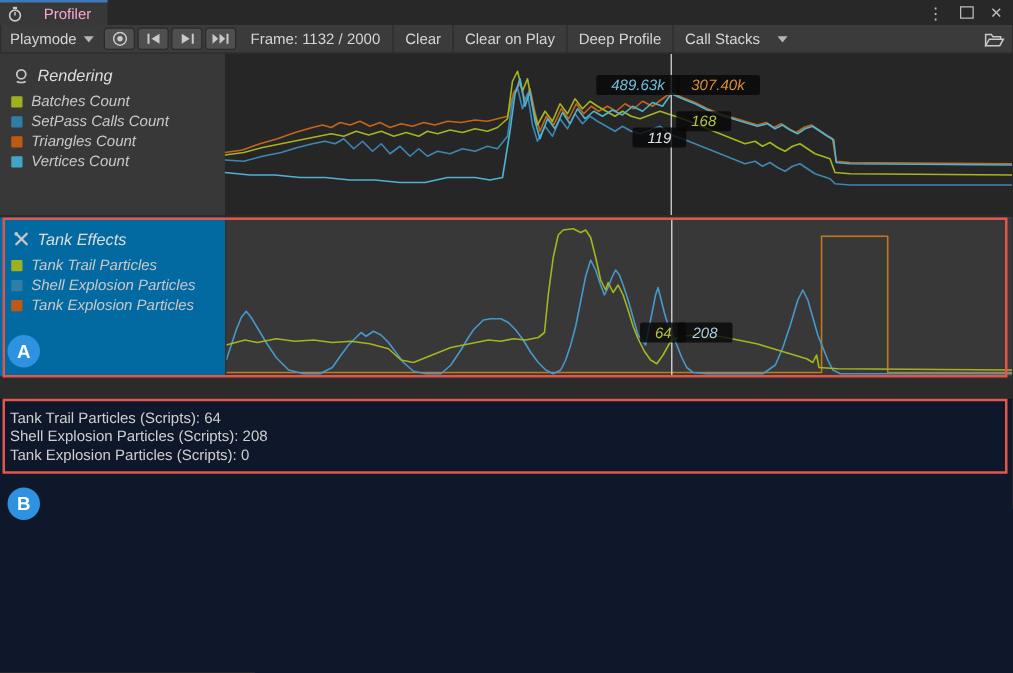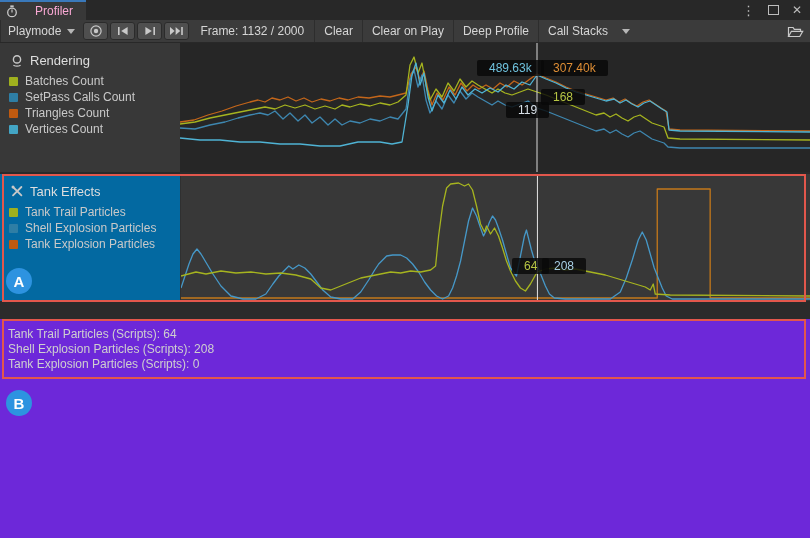--- a/index.html
+++ b/index.html
@@ -20,36 +20,36 @@
   .tb-dd .lbl{margin-right:6px;}
   .caret{width:0;height:0;border-left:4px solid transparent;border-right:4px solid transparent;border-top:5px solid #b6b6b6;display:inline-block;}
   .tb-sep{width:1px;height:100%;background:#2d2d2d;flex:0 0 1px;}
   .tb-btn{height:18px;min-width:25px;background:#4f4f4f;border:1px solid #2b2b2b;border-radius:3px;
     display:flex;align-items:center;justify-content:center;margin:0 1px;box-sizing:border-box;}
   .tb-text{padding:0 10px;}
   .tb-flat{height:100%;display:flex;align-items:center;padding:0 9px;text-align:center;}
   .pm-dd{width:178px;}
   .pm-dd .lbl{flex:1;}
   
-  .module{position:absolute;left:0;width:810px;}
+  .module{position:absolute;left:0;width:810px;font-style:italic;}
   .m-render{top:43px;height:129px;background:#383838;}
   .m-gap{position:absolute;top:172px;left:0;right:0;height:2px;background:#2a2a2a;}
   .m-tank{top:174px;height:127px;background:#0369a1;}
   .legend-panel{position:absolute;left:0;top:0;width:180px;height:100%;box-sizing:border-box;}
   .mod-header{display:flex;align-items:center;gap:6px;padding:8px 0 0 10px;font-size:13px;color:#dedede;height:18px;}
   .legend-list{margin-top:4px;}
   .legend-item{display:flex;align-items:center;gap:7px;padding-left:9px;height:16px;color:#c9c9c9;}
   .swatch{width:9px;height:9px;border-radius:1px;flex:0 0 9px;}
   .chart{position:absolute;left:180px;top:0;width:630px;height:100%;overflow:hidden;}
   .chart-render{background:#262626;}
   .chart-tank{background:#383838;border-left:1px solid #303030;box-sizing:border-box;}
   .chip{position:absolute;background:rgba(8,8,8,0.82);padding:1px 12px;border-radius:2px;font-size:12px;line-height:14px;}
   
   .dark-strip{position:absolute;top:301px;left:0;right:0;height:18px;background:#2b2b2b;}
-  .details-pane{position:absolute;top:319px;left:0;right:0;bottom:0;background:#6d28d9;
+  .details-pane{position:absolute;top:319px;left:0;right:0;bottom:0;background:#0f172a;
     padding:8px 0 0 8px;box-sizing:border-box;color:#cfcfcf;line-height:15px;}
   
   .ann-box{position:absolute;border:2px solid #e2574c;box-sizing:border-box;pointer-events:none;}
   .box-a{left:2px;top:174px;width:804px;height:128px;}
   .box-b{left:2px;top:319px;width:804px;height:60px;}
   .badge{position:absolute;width:26px;height:26px;border-radius:50%;background:#2d93e0;color:#ffffff;
     font-size:15px;font-weight:bold;display:flex;align-items:center;justify-content:center;}
   .badge-a{left:6px;top:268px;}
   .badge-b{left:6px;top:390px;}
   svg{display:block;}

